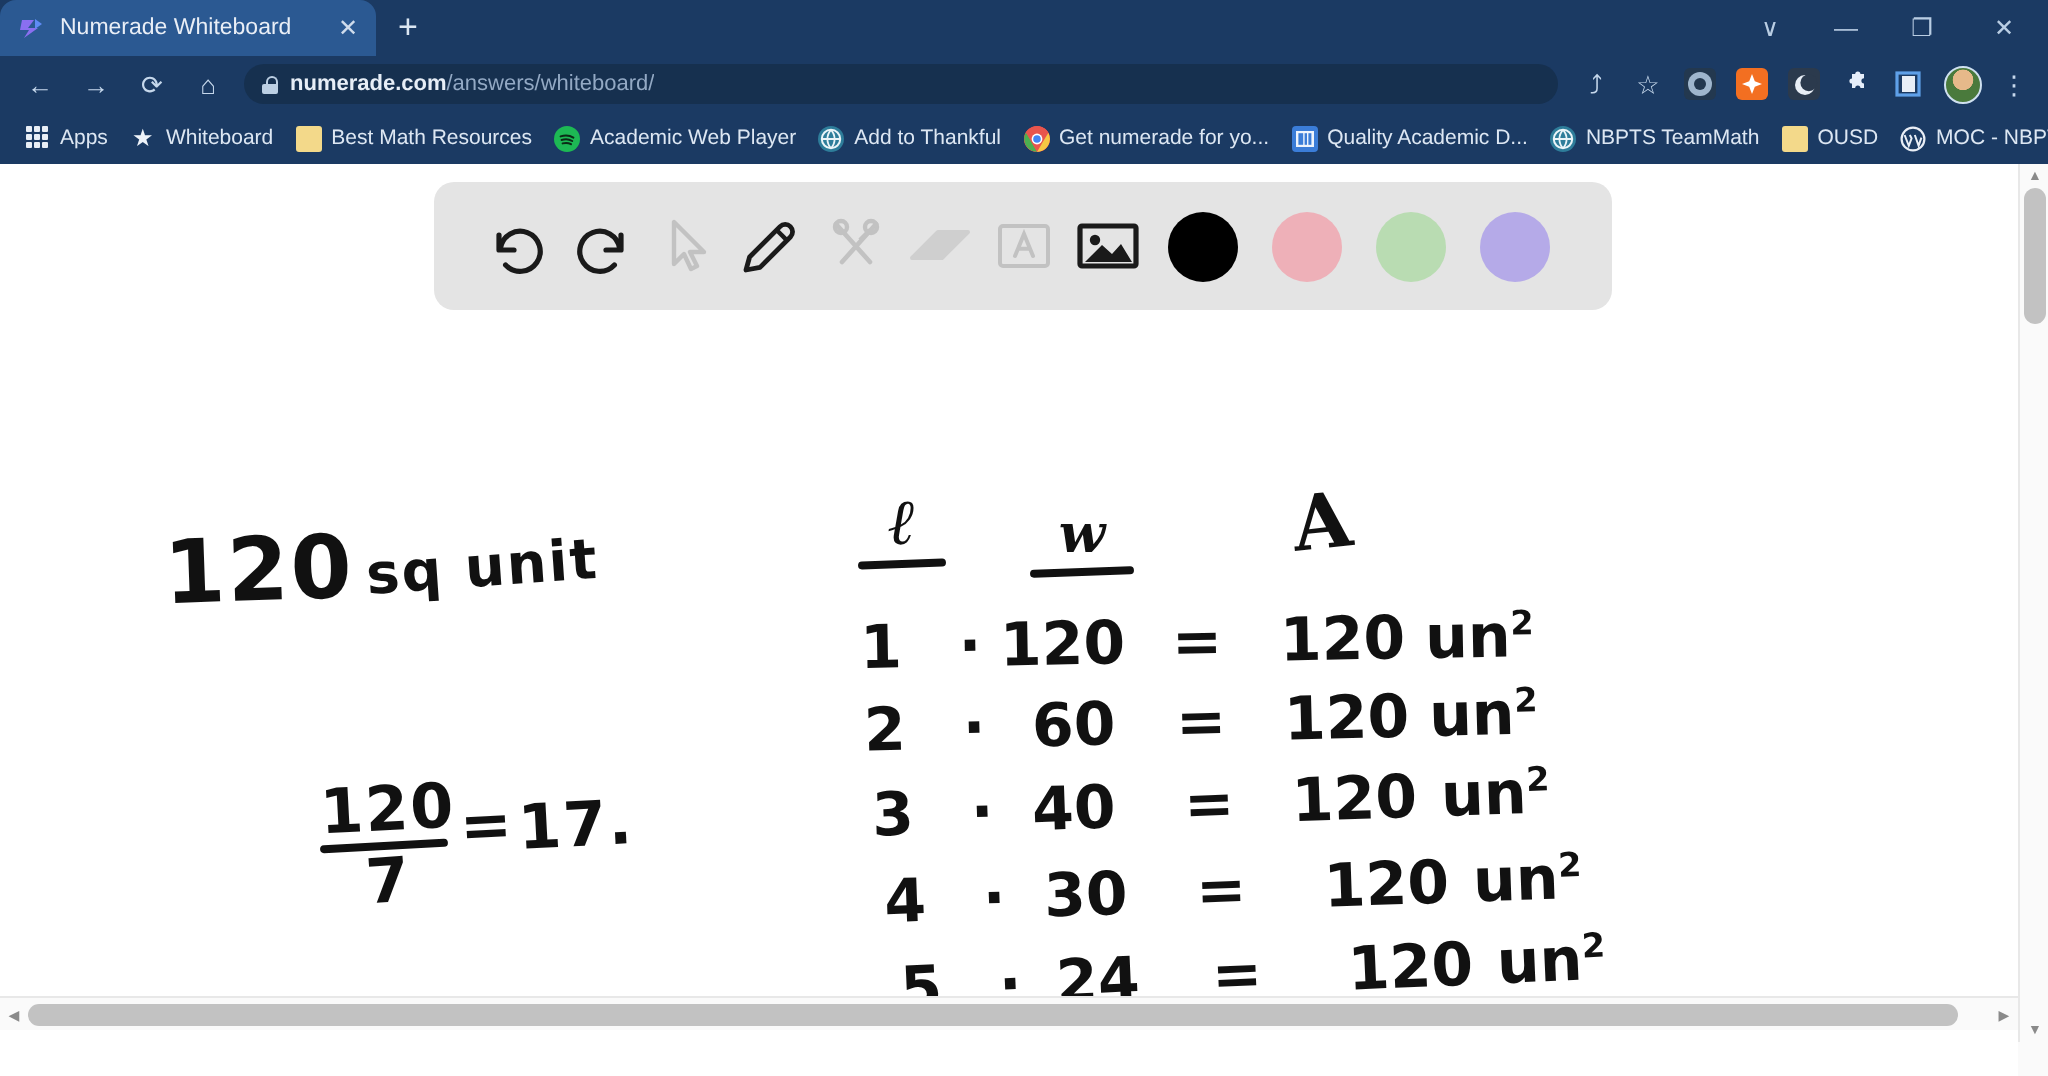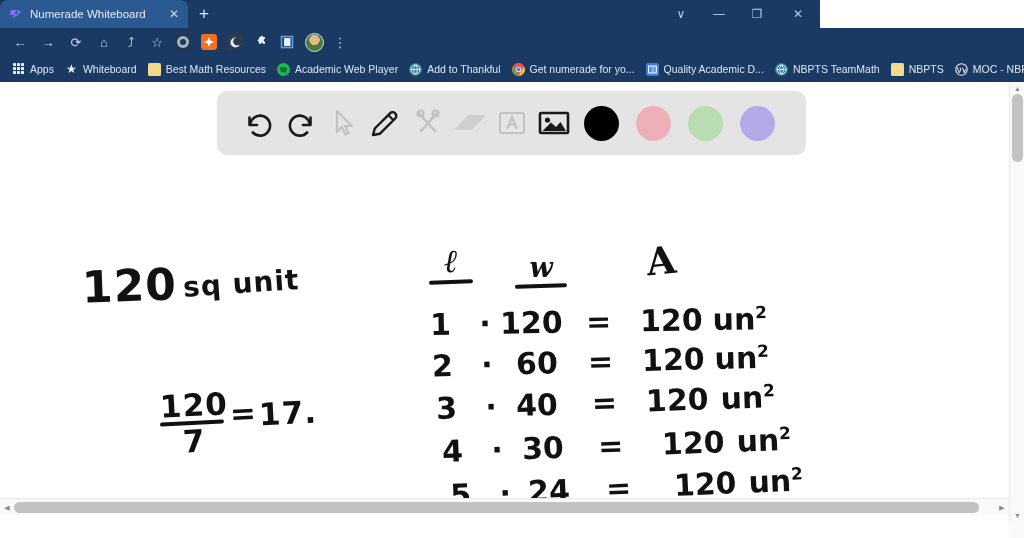--- a/index.html
+++ b/index.html
@@ -5,21 +5,21 @@
   * { box-sizing: border-box; margin: 0; padding: 0; }
   html, body {
     width: 1024px; height: 538px;
     font-family: "Liberation Sans", sans-serif;
     overflow: hidden; background: #fff;
   }
   #app { position: relative; width: 1024px; height: 538px; }
 
   
   .titlebar {
-    position: absolute; top: 0; left: 0; width: 820px; height: 28px;
+    position: absolute; top: 0; left: 0; width: 1024px; height: 28px;
     background: #1b3a63;
     display: flex; align-items: center;
   }
   .tab {
     position: relative;
     height: 28px; width: 188px;
     background: #2b5992;
     border-top-left-radius: 8px; border-top-right-radius: 8px;
     display: flex; align-items: center; padding: 0 6px 0 9px;
     gap: 7px;
@@ -221,20 +221,24 @@
       <div class="wc">❐</div>
       <div class="wc close">✕</div>
     </div>
   </div>
 
   <div class="navbar">
     <div class="navbtn">←</div>
     <div class="navbtn">→</div>
     <div class="navbtn">⟳</div>
     <div class="navbtn">⌂</div>
+    <div class="omnibox">
+      <span class="lock"></span>
+      <span class="url"><b>numerade.com</b><span>/answers/whiteboard/</span></span>
+    </div>
     <div class="navright">
       <div class="navbtn">⤴</div>
       <div class="navbtn">☆</div>
       <div class="ext" style="background:#23384f">
         <svg width="14" height="14" viewBox="0 0 14 14">
             <circle cx="7" cy="7" r="6" fill="#9fb6cd"></circle>
             <circle cx="7" cy="7" r="3" fill="#23384f"></circle>
           </svg>
       </div>
       <div class="ext" style="background:#f36f21">
@@ -332,21 +336,21 @@
       <span class="bmicon" style="background:#2e7d9a;border-radius:50%;">
         <svg width="11" height="11" viewBox="0 0 11 11">
             <circle cx="5.5" cy="5.5" r="4.6" fill="none" stroke="#eaf4f8" stroke-width="1"></circle>
             <path d="M.9 5.5h9.2M5.5.9c2.4 2.6 2.4 6.6 0 9.2M5.5.9c-2.4 2.6-2.4 6.6 0 9.2" fill="none" stroke="#eaf4f8" stroke-width=".9"></path>
           </svg>
       </span>
       <span>NBPTS TeamMath</span>
     </div>
     <div class="bm">
       <span class="bmicon ic-folder"></span>
-      <span>NBPTS</span>
+      <span>OUSD</span>
     </div>
     <div class="bm">
       <span class="bmicon" style="background:transparent;">
         <svg width="13" height="13" viewBox="0 0 13 13">
             <circle cx="6.5" cy="6.5" r="5.7" fill="none" stroke="#e9eef6" stroke-width="1.1"></circle>
             <path d="M2.3 4.5 4.4 9.9 5.8 6.2 4.9 4.5M7.4 4.5 9.3 9.9 10.7 5.8" fill="none" stroke="#e9eef6" stroke-width="1"></path>
           </svg>
       </span>
       <span>MOC - NBPTS</span>
     </div>

